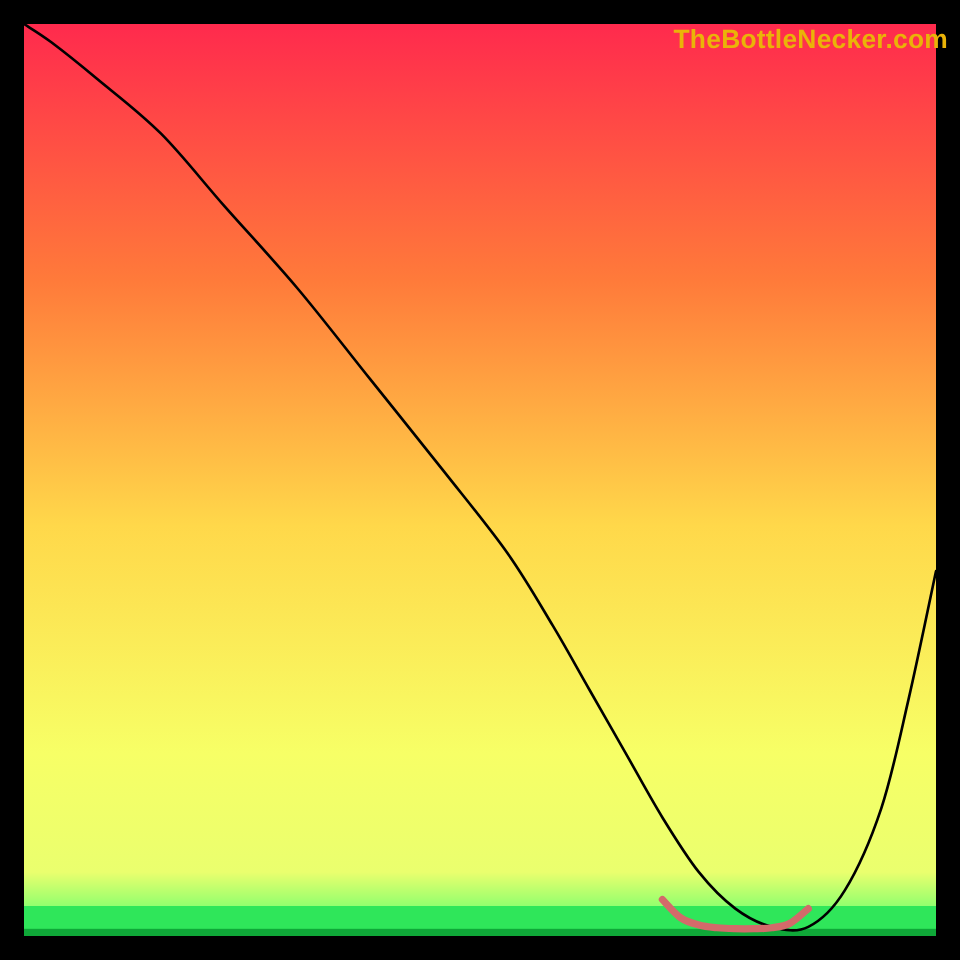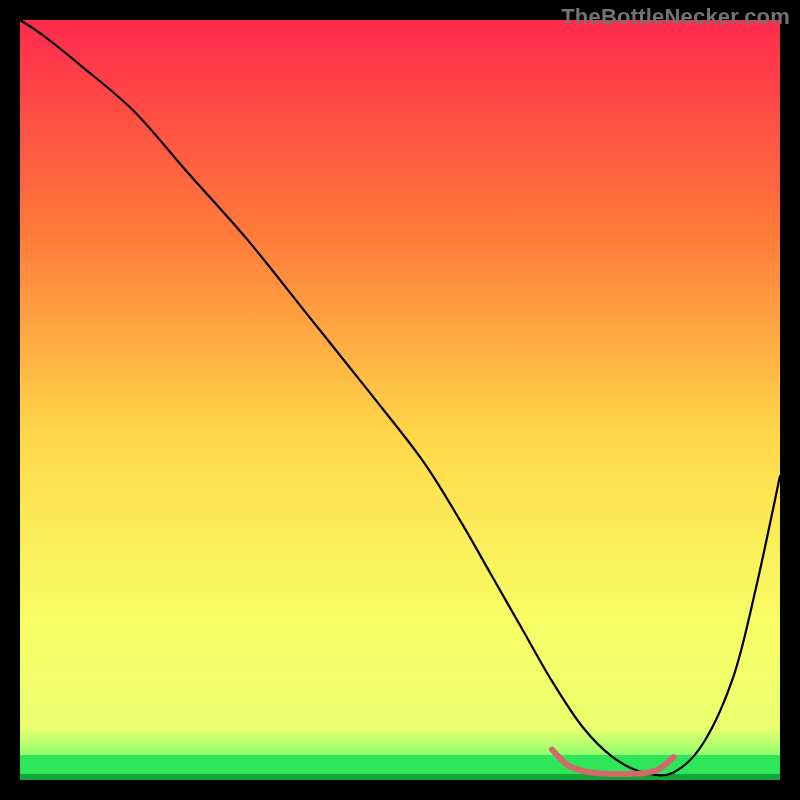--- a/index.html
+++ b/index.html
@@ -5,26 +5,26 @@
   * { margin: 0; padding: 0; box-sizing: border-box; }
   html, body { width: 800px; height: 800px; overflow: hidden; background: #000; }
   .frame {
     position: relative;
     width: 800px;
     height: 800px;
     background: #000;
   }
   .watermark {
     position: absolute;
-    top: 4px;
+    top: 20px;
     right: 10px;
     font-family: Arial, Helvetica, sans-serif;
     font-size: 22px;
     font-weight: 600;
-    color: #737373;
+    color: #eab308;
     letter-spacing: 0.2px;
     z-index: 10;
   }
   .plot {
     position: absolute;
     left: 20px;
     top: 20px;
     width: 760px;
     height: 760px;
   }

